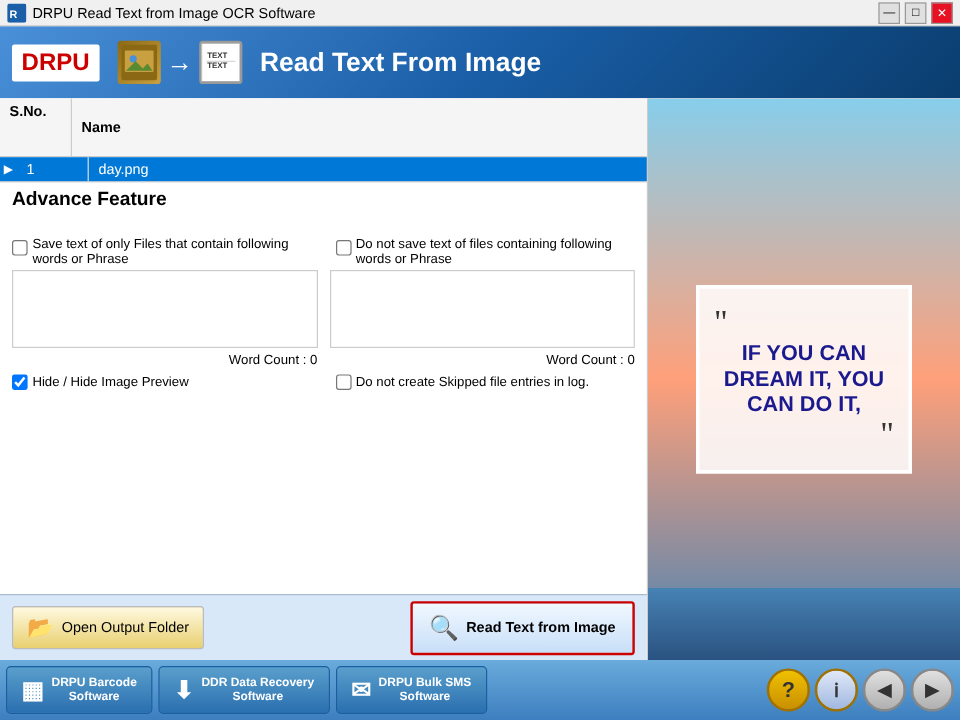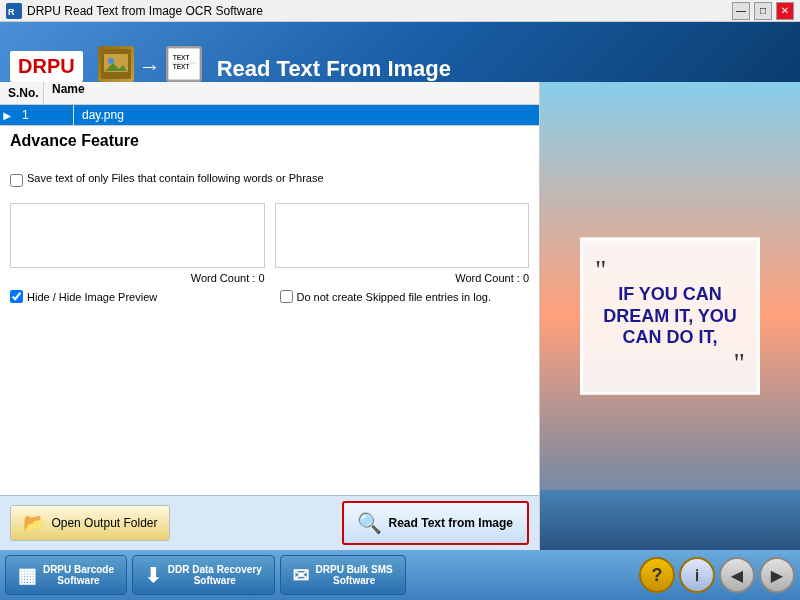--- a/index.html
+++ b/index.html
@@ -22,21 +22,21 @@
     .titlebar-btn {
       width: 18px; height: 18px; background: #e0e0e0; border: 1px solid #999;
       font-size: 10px; cursor: pointer; display: flex; align-items: center; justify-content: center;
     }
 
     
     .header {
       background: linear-gradient(135deg, #4a90d9, #1a5fa8, #0a3d6e);
       height: 60px;
       display: flex;
-      align-items: flex-end;
+      align-items: center;
       padding: 0 10px;
       gap: 15px;
     }
     .drpu-logo {
       background: white;
       padding: 4px 8px;
       font-size: 20px;
       font-weight: bold;
       color: #c00;
       border-radius: 2px;
@@ -102,22 +102,22 @@
       max-height: 180px;
       border-bottom: 1px solid #ccc;
     }
     .table-header {
       display: flex;
       background: #f5f5f5;
       border-bottom: 1px solid #ccc;
       font-size: 12px;
       font-weight: bold;
     }
-    .table-header .col-sno { width: 44px; padding: 4px 8px; border-right: 1px solid #ccc; }
-    .table-header .col-name { padding: 0 8px; }
+    .table-header .col-sno { width: 60px; padding: 4px 8px; border-right: 1px solid #ccc; }
+    .table-header .col-name { padding: 17px 8px; }
     .table-row {
       display: flex;
       align-items: center;
       font-size: 12px;
     }
     .table-row.selected { background: #0078d7; color: white; }
     .row-arrow { width: 14px; text-align: center; font-size: 10px; }
     .col-sno { width: 60px; padding: 3px 8px; border-right: 1px solid #ddd; }
     .col-name { padding: 3px 8px; }
 
@@ -128,21 +128,21 @@
       flex: 1;
     }
     .advance-title {
       font-weight: bold;
       font-size: 16px;
       margin-bottom: 22px;
     }
     .checkboxes-row {
       display: flex;
       gap: 20px;
-      margin-bottom: 16px;
+      margin-bottom: 3px;
     }
     .checkbox-item {
       display: flex;
       align-items: flex-start;
       gap: 4px;
       font-size: 11px;
       flex: 1;
     }
     .checkbox-item input { margin-top: 2px; }
     .phrase-hint { font-size: 10px; color: #444; margin-bottom: 4px; }
@@ -384,20 +384,24 @@
         <div class="col-name">day.png</div>
       </div>
     </div>
 
     <div class="advance-section">
       <div class="advance-title">Advance Feature</div>
       <div class="checkboxes-row">
         <div class="checkbox-item">
           <input type="checkbox" style="">
           <span>Save text of only Files that contain following words or Phrase</span>
+        </div>
+        <div class="checkbox-item">
+          <input type="checkbox" style="">
+          <span>Do not save text of files containing following words or Phrase</span>
         </div>
       </div>
       <div class="textareas-row">
         <textarea class="phrase-textarea" style=""></textarea>
         <textarea class="phrase-textarea" style=""></textarea>
       </div>
       <div class="word-count-row">
         <div class="word-count">Word Count : 0</div>
         <div class="word-count">Word Count : 0</div>
       </div>

